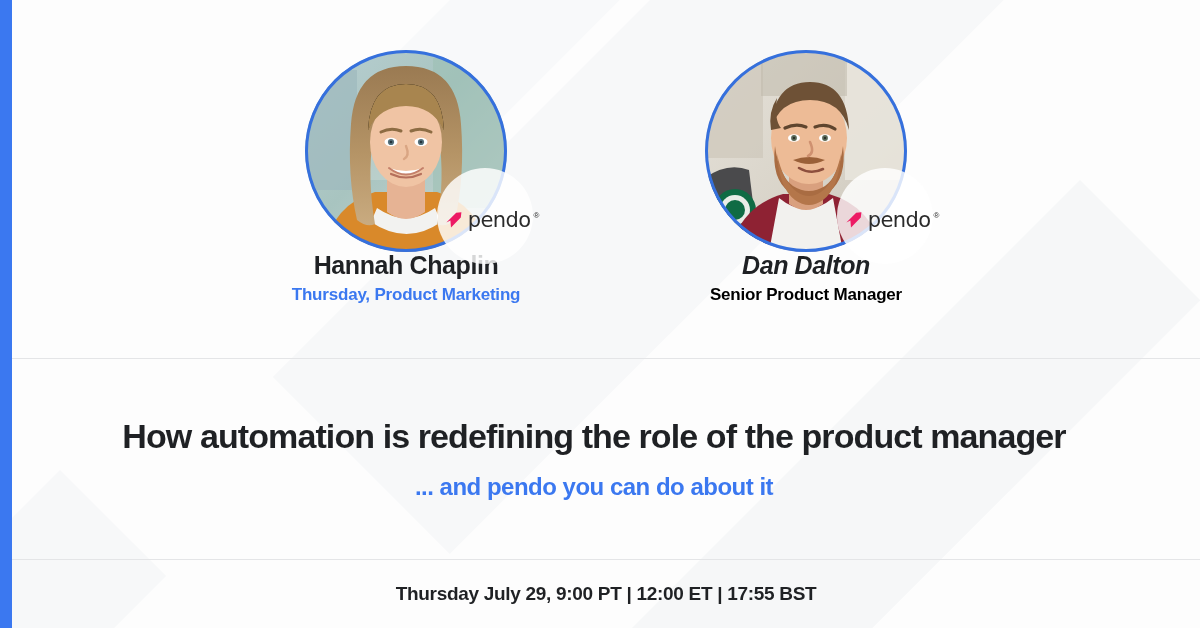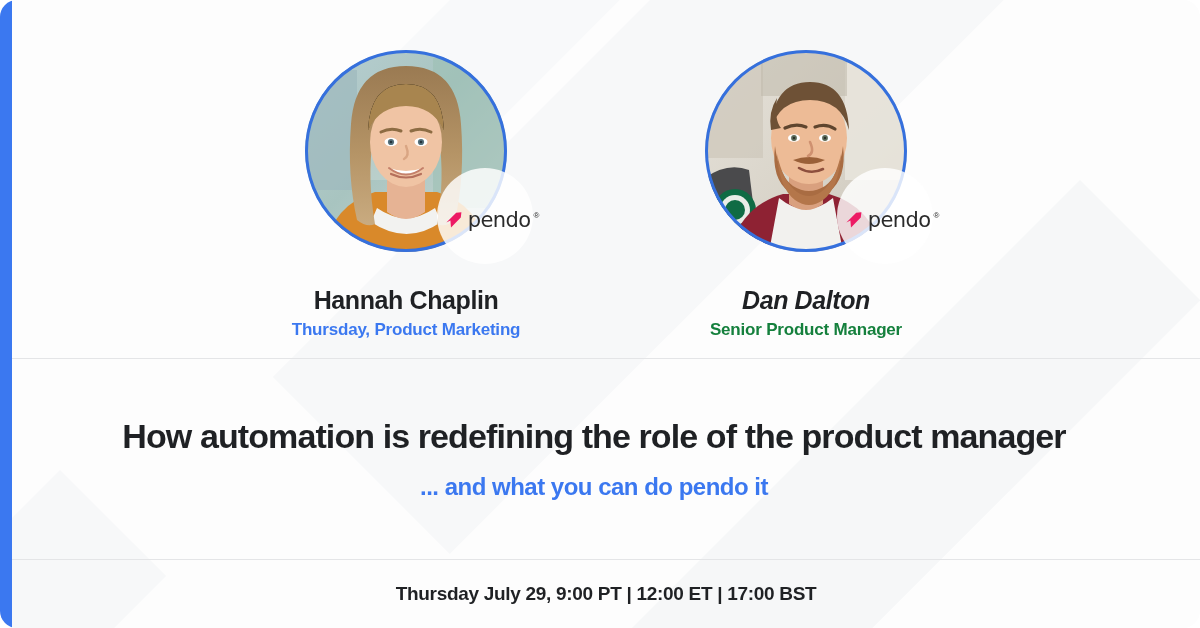--- a/index.html
+++ b/index.html
@@ -13,21 +13,20 @@
     font-family: "Liberation Sans", sans-serif;
     background: #ffffff;
   }
 
   .banner {
     position: relative;
     width: 1200px;
     height: 628px;
     background: #fdfdfd;
     overflow: hidden;
-    border-radius: 17px;
   }
 
   
   .bg-layer {
     position: absolute;
     inset: 0;
     overflow: hidden;
     pointer-events: none;
   }
   .diag {
@@ -159,21 +158,20 @@
     line-height: 1;
   }
   .logo-reg {
     font-size: 8px;
     color: #2b2b2b;
     align-self: flex-start;
     margin-top: 2px;
   }
 
   .speaker-name {
-    margin-top: 35px;
     font-size: 25px;
     font-weight: 700;
     color: #1f2124;
     letter-spacing: -0.4px;
     line-height: 1.1;
     text-align: center;
     white-space: nowrap;
   }
   .speaker-title {
     margin-top: 6px;
@@ -397,31 +395,31 @@
           <div class="logo-inner">
             <svg class="logo-mark" width="22" height="22" viewBox="0 0 22 22" aria-hidden="true">
               <path d="M3.4 13.6 L13.2 3.8 L18.4 3.2 L17.8 8.6 L8.0 18.4 L7.4 11.6 L3.4 13.6 Z" fill="#ed1a64"></path>
             </svg>
             <span class="logo-word">pendo</span>
             <span class="logo-reg">®</span>
           </div>
         </div>
       </div>
       <div class="speaker-name" style="color: rgb(31, 33, 36); font-style: italic;">Dan Dalton</div>
-      <div class="speaker-title" style="color:#15803d">Senior Product Manager</div>
+      <div class="speaker-title" style="color:#000000">Senior Product Manager</div>
     </div>
 
   </div>
 
   <div class="divider divider-top" style="background: rgb(228, 229, 231);"></div>
 
   <div class="headline-block">
     <div class="headline" style="color: rgb(31, 33, 36);">How automation is redefining the role of the product manager</div>
-    <div class="subheadline" style="color:#3b78f0">... and what you can do pendo it</div>
+    <div class="subheadline" style="color:#3b78f0">... and pendo you can do about it</div>
   </div>
 
   <div class="divider divider-bottom" style="background: rgb(228, 229, 231);"></div>
 
   <div class="date-block">
-    <div class="date-text" style="color: rgb(31, 33, 36);">Thursday July 29, 9:00 PT | 12:00 ET | 17:00 BST</div>
+    <div class="date-text" style="color: rgb(31, 33, 36);">Thursday July 29, 9:00 PT | 12:00 ET | 17:55 BST</div>
   </div>
 
 </div>
 
 </body></html>

